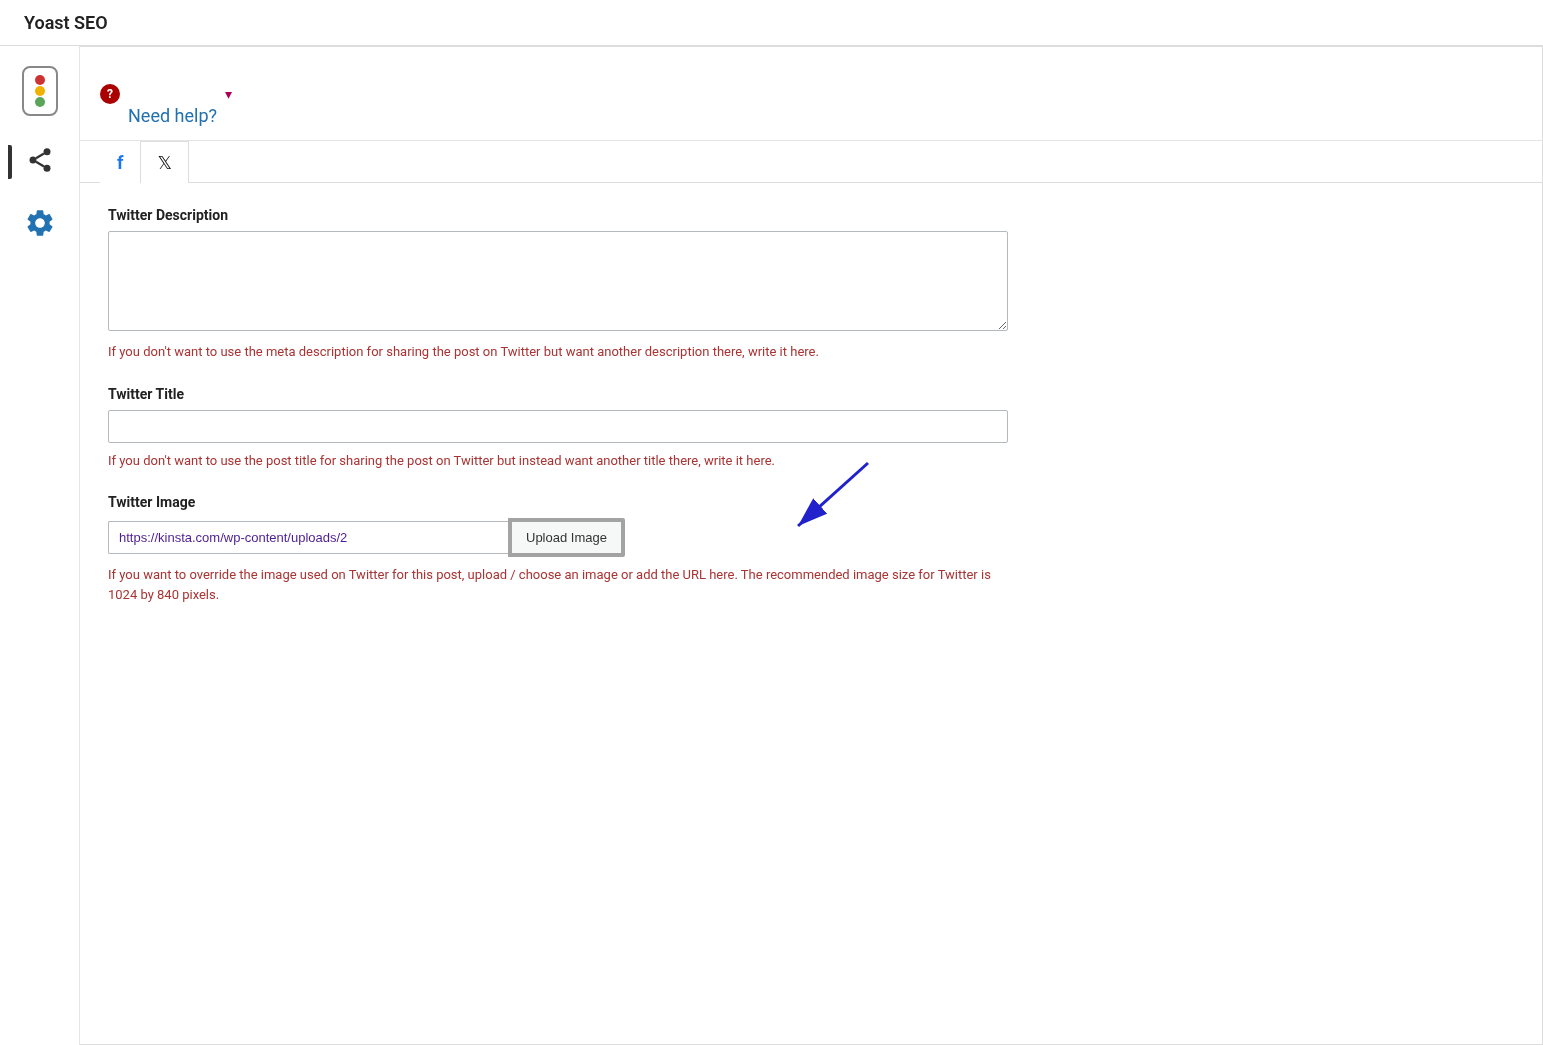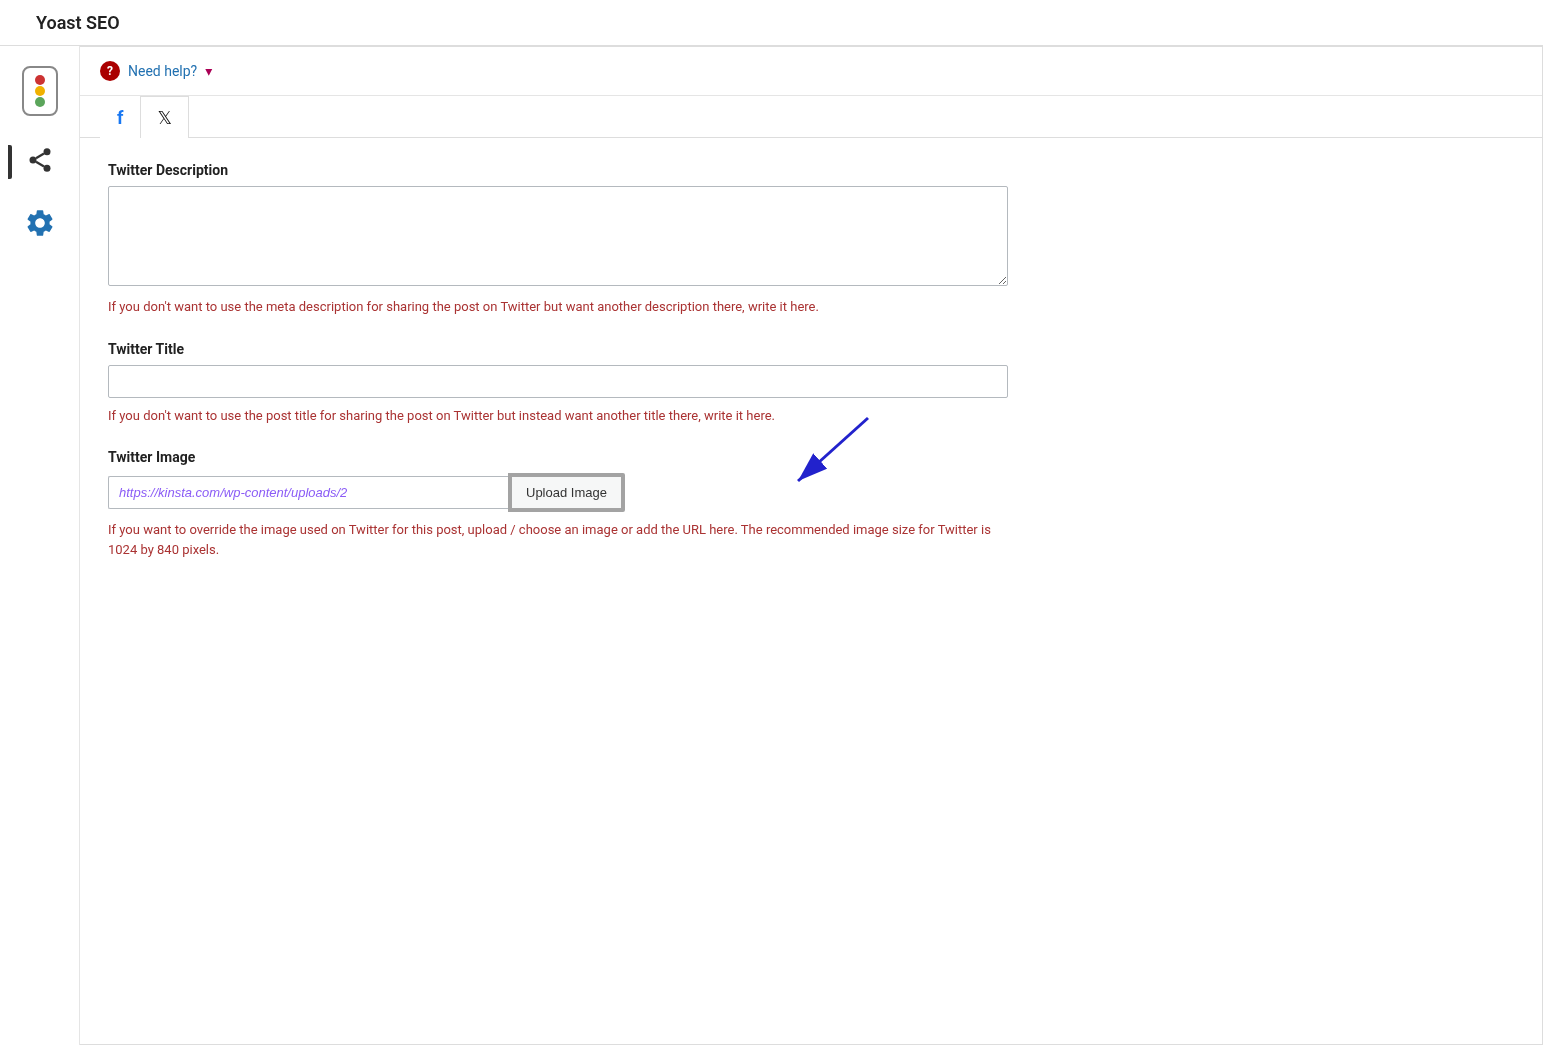--- a/index.html
+++ b/index.html
@@ -15,21 +15,21 @@
       min-height: 1045px;
       background: #f0f0f1;
       display: flex;
       flex-direction: column;
     }
 
     
     .top-bar {
       background: #fff;
       border-bottom: 1px solid #ddd;
-      padding: 12px 36px;
+      padding: 12px 24px;
     }
 
     .top-bar-title {
       font-size: 18px;
       font-weight: 600;
       color: #222;
     }
 
     
     .main-area {
@@ -139,21 +139,22 @@
       display: flex;
       align-items: center;
       justify-content: center;
       font-size: 12px;
       font-weight: bold;
     }
 
     .help-link {
       color: #2271b1;
       text-decoration: none;
-      font-size: 14px;
+      font-size: 18px;
+      margin-top: 44px;
     }
 
     .chevron-down {
       color: #a05;
       font-size: 14px;
       cursor: pointer;
     }
 
     
     .tabs-bar {
@@ -252,23 +253,22 @@
 
     .image-url-input {
       flex: 1;
       max-width: 400px;
       padding: 8px 10px;
       border: 1px solid #b4b9be;
       border-right: none;
       border-radius: 2px 0 0 2px;
       font-size: 13px;
       background: #fff;
-      color: #8b5cf6;
+      color: #4c1d95;
       outline: none;
-      font-style: italic;
     }
 
     .upload-btn {
       padding: 8px 14px;
       border: 4px solid #a3a3a3;
       border-radius: 0 2px 2px 0;
       background: #f6f7f7;
       color: #333;
       font-size: 13px;
       cursor: pointer;

